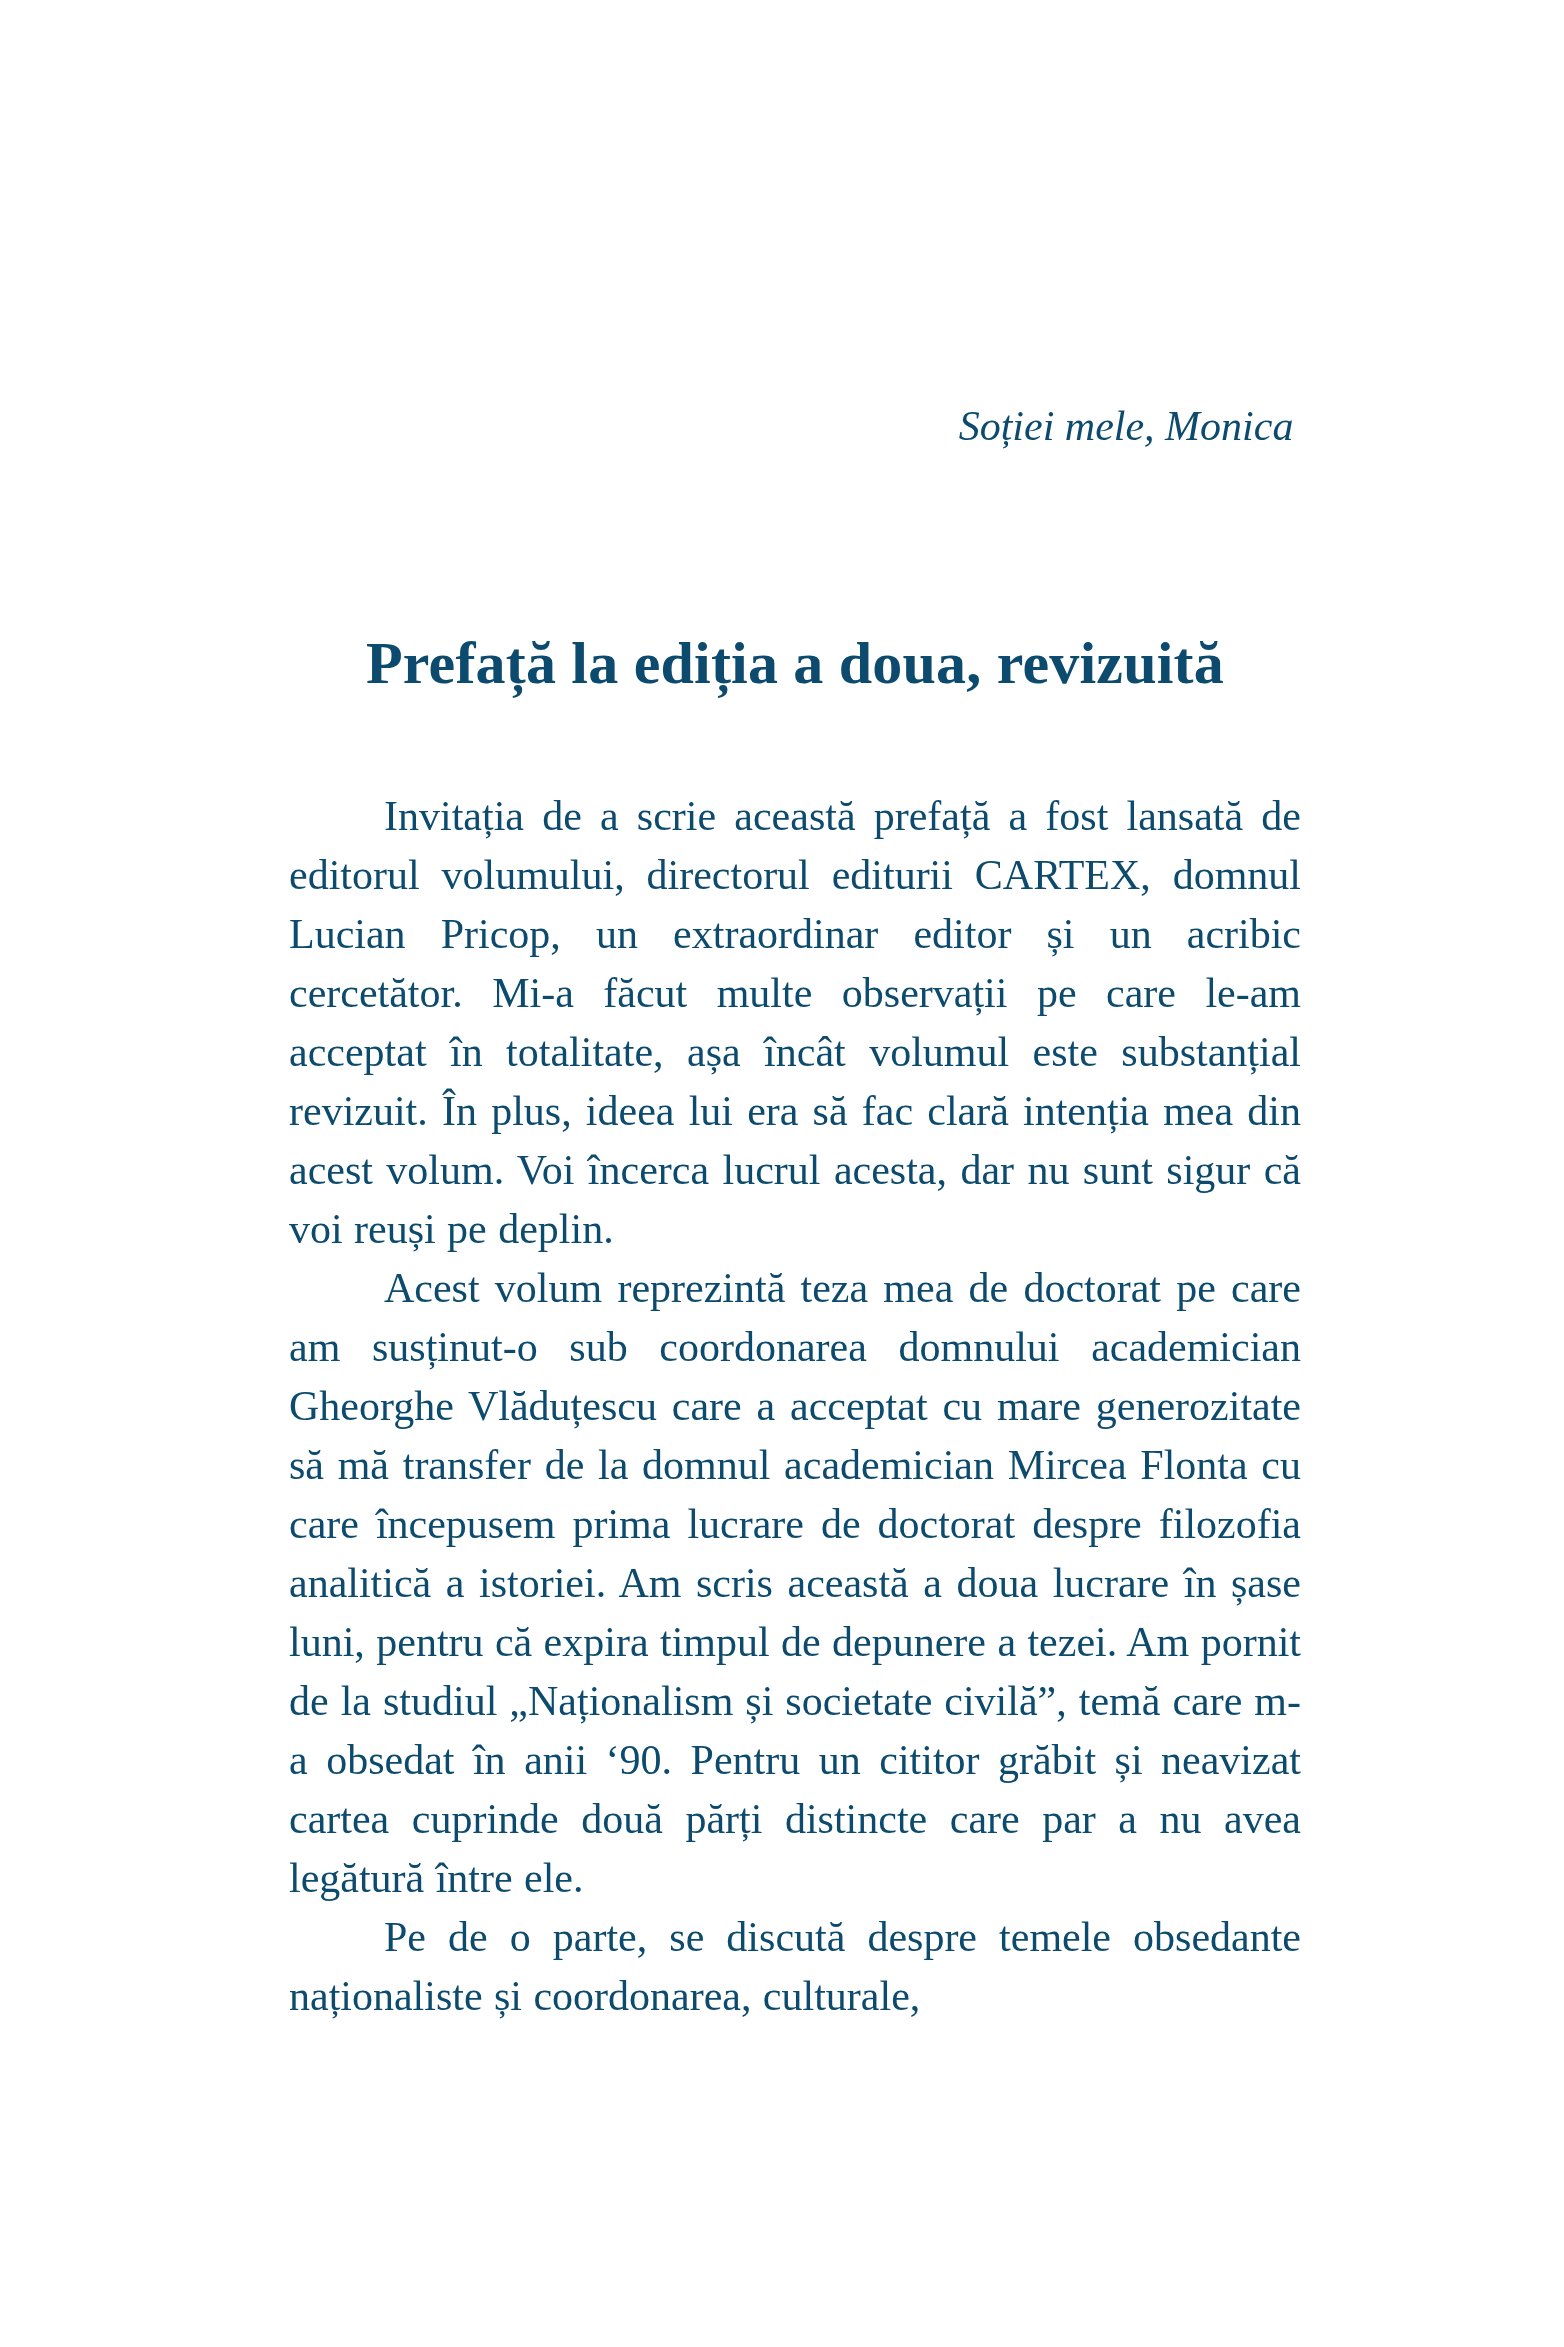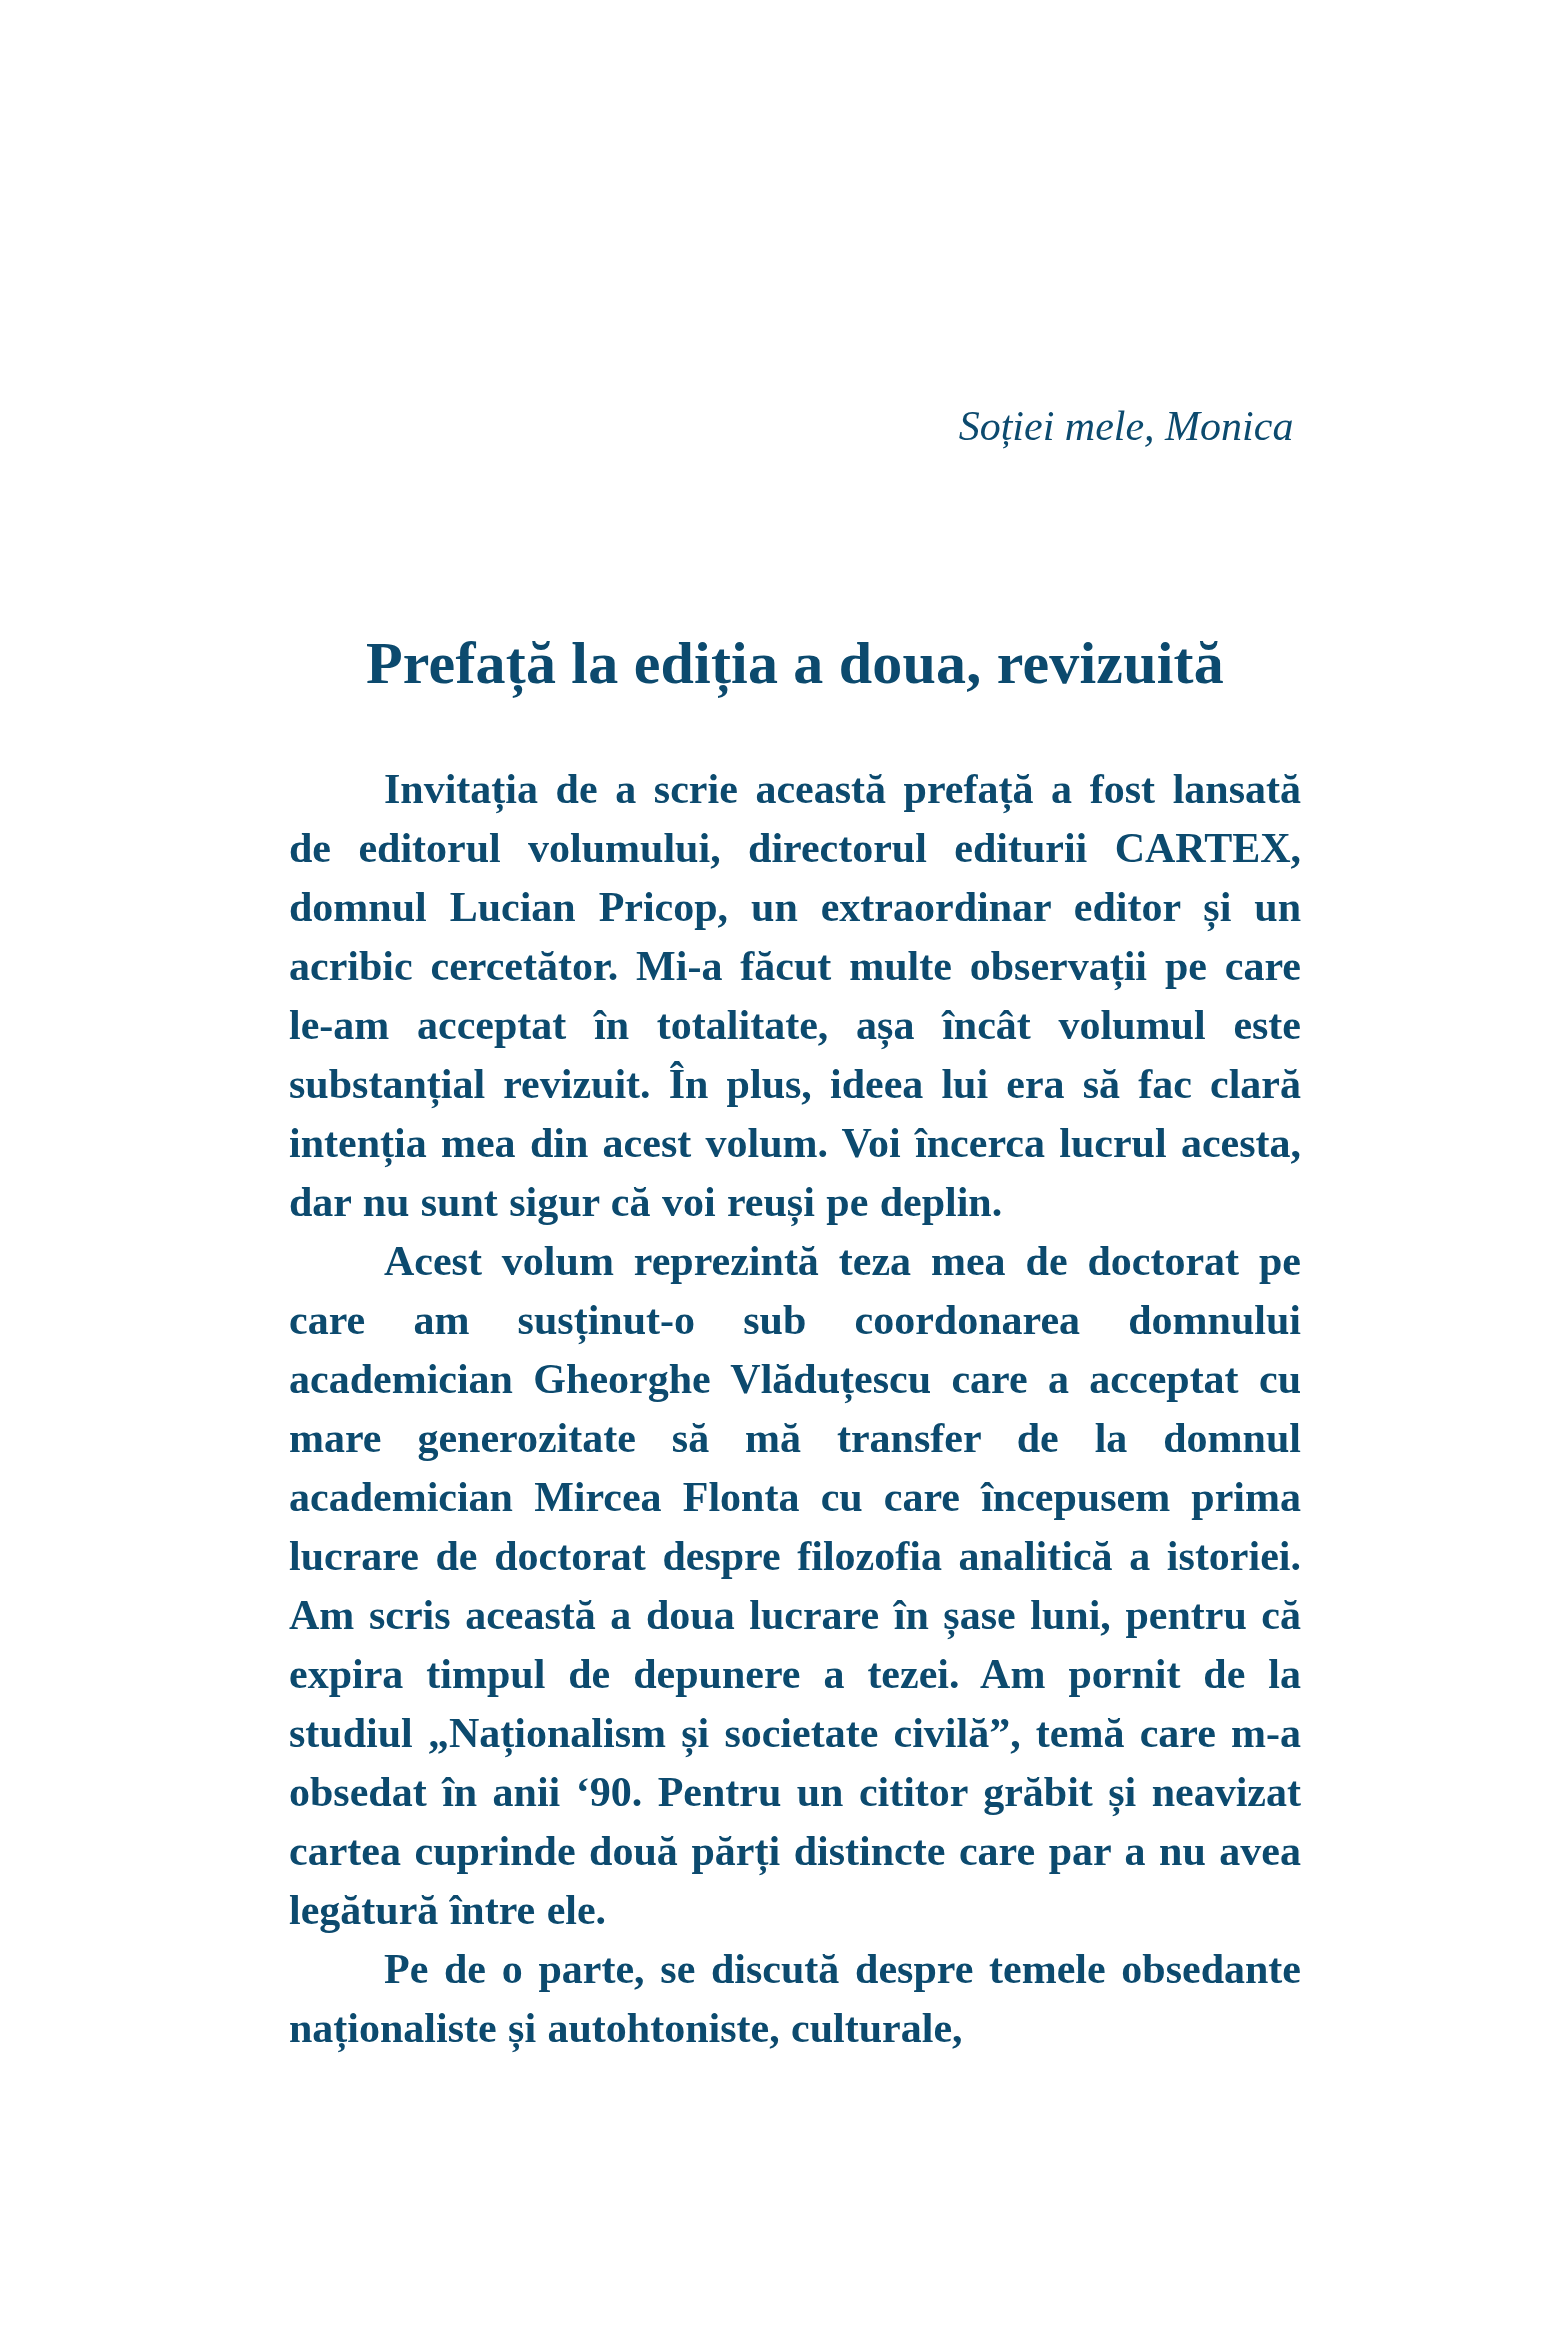--- a/index.html
+++ b/index.html
@@ -32,22 +32,21 @@
   }
   .chapter-title {
     margin-top: 178px;
     text-align: center;
     font-weight: bold;
     font-size: 60px;
     line-height: 59px;
     letter-spacing: 0.2px;
   }
   .body-text {
-    margin-top: 67px;
-    font-weight: bold;
+    margin-top: 94px;
   }
   .body-text p {
     margin: 0;
     padding: 0;
     font-size: 42px;
     line-height: 59px;
     text-align: justify;
     text-indent: 95px;
     word-spacing: 0.9px;
   }
@@ -58,18 +57,18 @@
 <div class="page">
   <div class="content">
 
     <div class="dedication">Soției mele, Monica</div>
 
     <h1 class="chapter-title">Prefață la ediția a doua, revizuită</h1>
 
     <div class="body-text">
       <p>Invitația de a scrie această prefață a fost lansată de editorul volumului, directorul editurii CARTEX, domnul Lucian Pricop, un extraordinar editor și un acribic cercetător. Mi-a făcut multe observații pe care le-am acceptat în totalitate, așa încât volumul este substanțial revizuit. În plus, ideea lui era să fac clară intenția mea din acest volum. Voi încerca lucrul acesta, dar nu sunt sigur că voi reuși pe deplin.</p>
       <p>Acest volum reprezintă teza mea de doctorat pe care am susținut-o sub coordonarea domnului academician Gheorghe Vlăduțescu care a acceptat cu mare generozitate să mă transfer de la domnul academician Mircea Flonta cu care începusem prima lucrare de doctorat despre filozofia analitică a istoriei. Am scris această a doua lucrare în șase luni, pentru că expira timpul de depunere a tezei. Am pornit de la studiul „Naționalism și societate civilă”, temă care m-a obsedat în anii ‘90. Pentru un cititor grăbit și neavizat cartea cuprinde două părți distincte care par a nu avea legătură între ele.</p>
-      <p>Pe de o parte, se discută despre temele obsedante naționaliste și autohtoniste, culturale,</p>
+      <p>Pe de o parte, se discută despre temele obsedante naționaliste și coordonarea, culturale,</p>
     </div>
 
   </div>
 </div>
 
 
 </body></html>

